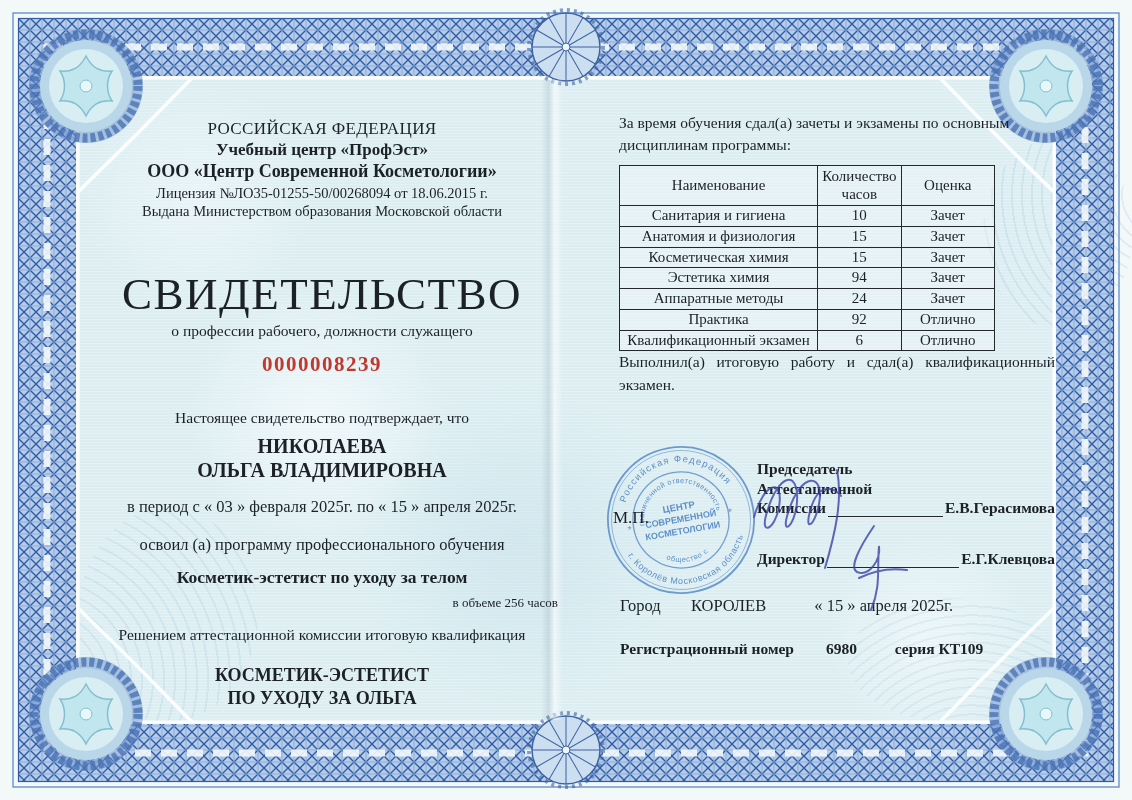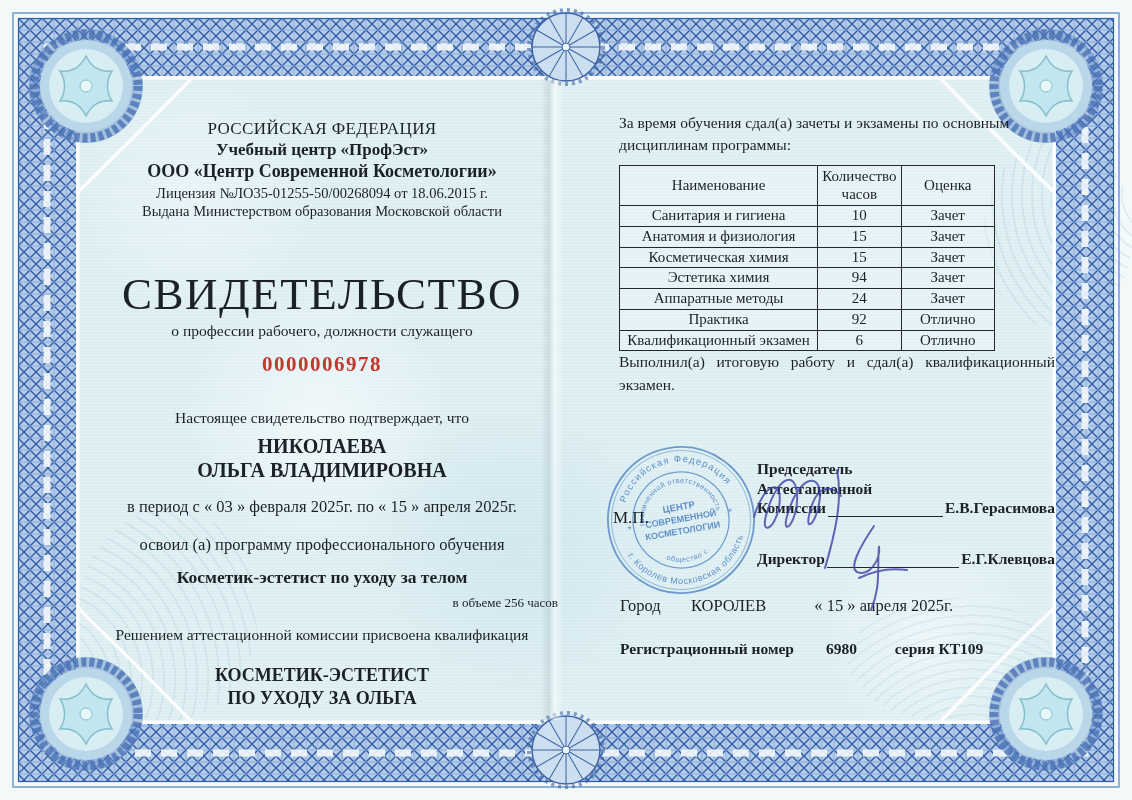--- a/index.html
+++ b/index.html
@@ -150,29 +150,29 @@
   <div class="fold"></div>
 
   <div class="left-col">
     <div class="l-country">РОССИЙСКАЯ ФЕДЕРАЦИЯ</div>
     <div class="l-center">Учебный центр «ПрофЭст»</div>
     <div class="l-org">ООО «Центр Современной Косметологии»</div>
     <div class="l-license">Лицензия №ЛО35-01255-50/00268094 от 18.06.2015 г.</div>
     <div class="l-issuer">Выдана Министерством образования Московской области</div>
     <div class="l-title">СВИДЕТЕЛЬСТВО</div>
     <div class="l-subtitle">о профессии рабочего, должности служащего</div>
-    <div class="l-number">0000006978</div>
+    <div class="l-number">0000008239</div>
     <div class="l-confirm">Настоящее свидетельство подтверждает, что</div>
     <div class="l-name">НИКОЛАЕВА</div>
     <div class="l-name" style="margin-top:0;">ОЛЬГА ВЛАДИМИРОВНА</div>
     <div class="l-period">в период с « 03 » февраля 2025г. по « 15 » апреля 2025г.</div>
     <div class="l-program-line">освоил (а) программу профессионального обучения</div>
     <div class="l-program-name">Косметик-эстетист по уходу за телом</div>
     <div class="l-volume">в объеме 256 часов</div>
-    <div class="l-qual-line">Решением аттестационной комиссии присвоена квалификация</div>
+    <div class="l-qual-line">Решением аттестационной комиссии итоговую квалификация</div>
     <div class="l-qual-name">КОСМЕТИК-ЭСТЕТИСТ</div>
     <div class="l-qual-name" style="margin-top:0;">ПО УХОДУ ЗА ОЛЬГА</div>
   </div>
 
   <div class="right-col">
     <div class="r-intro">За время обучения сдал(а) зачеты и экзамены по основным дисциплинам программы:</div>
 
     <table class="grades">
       <thead>
         <tr>

